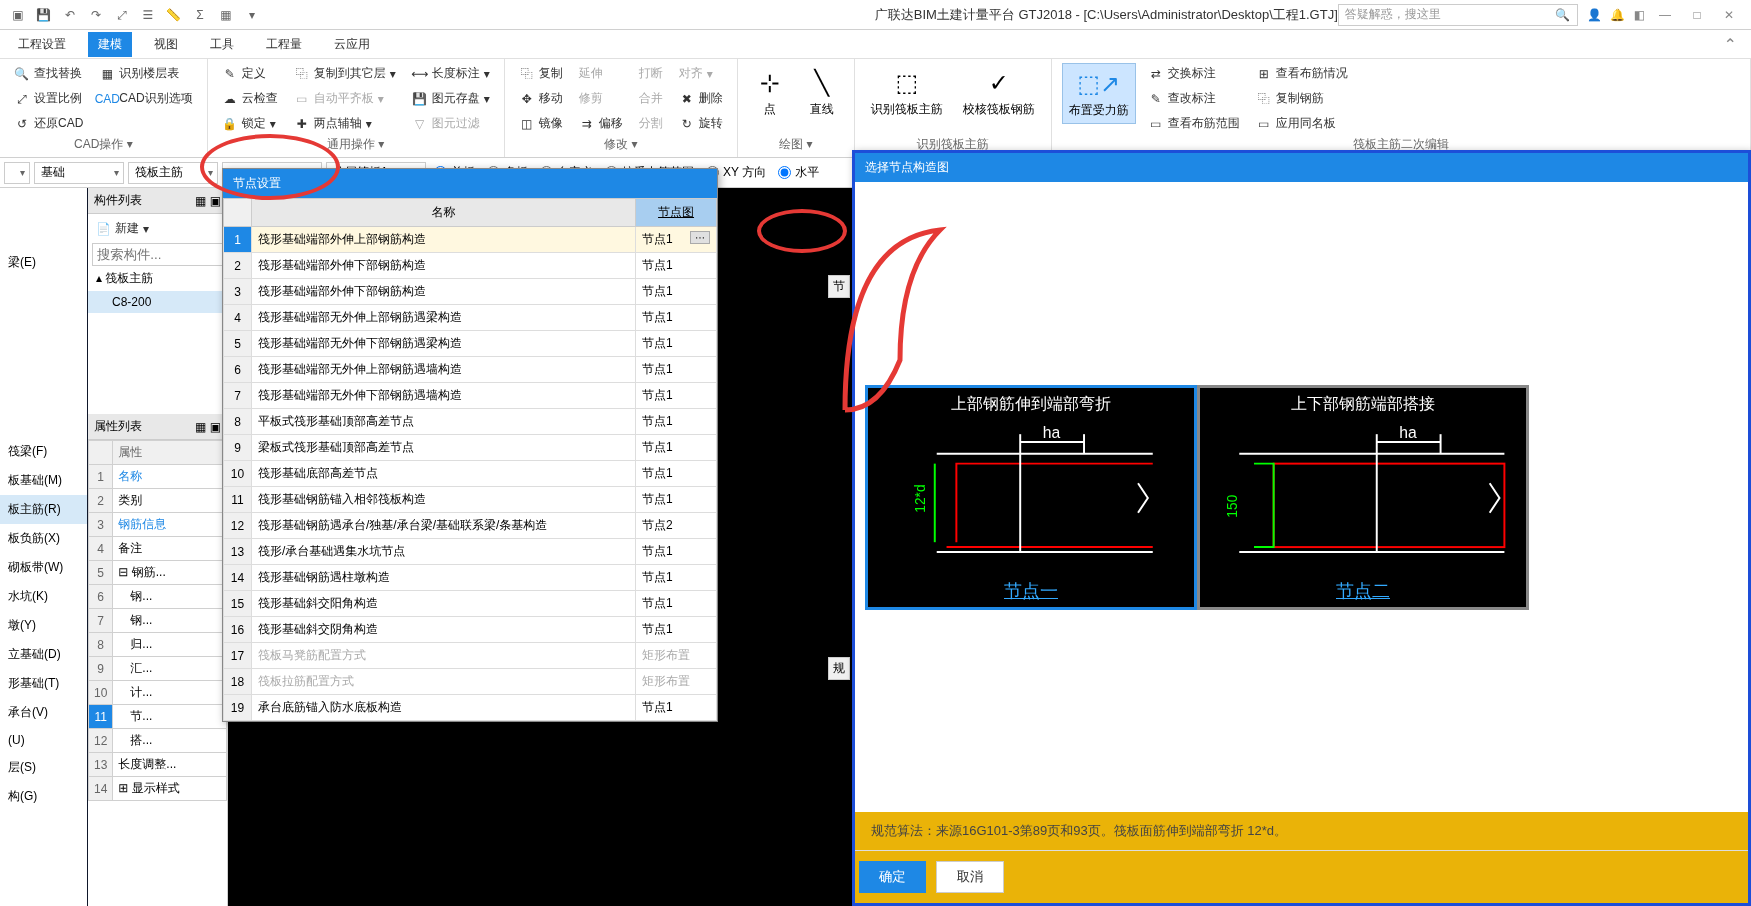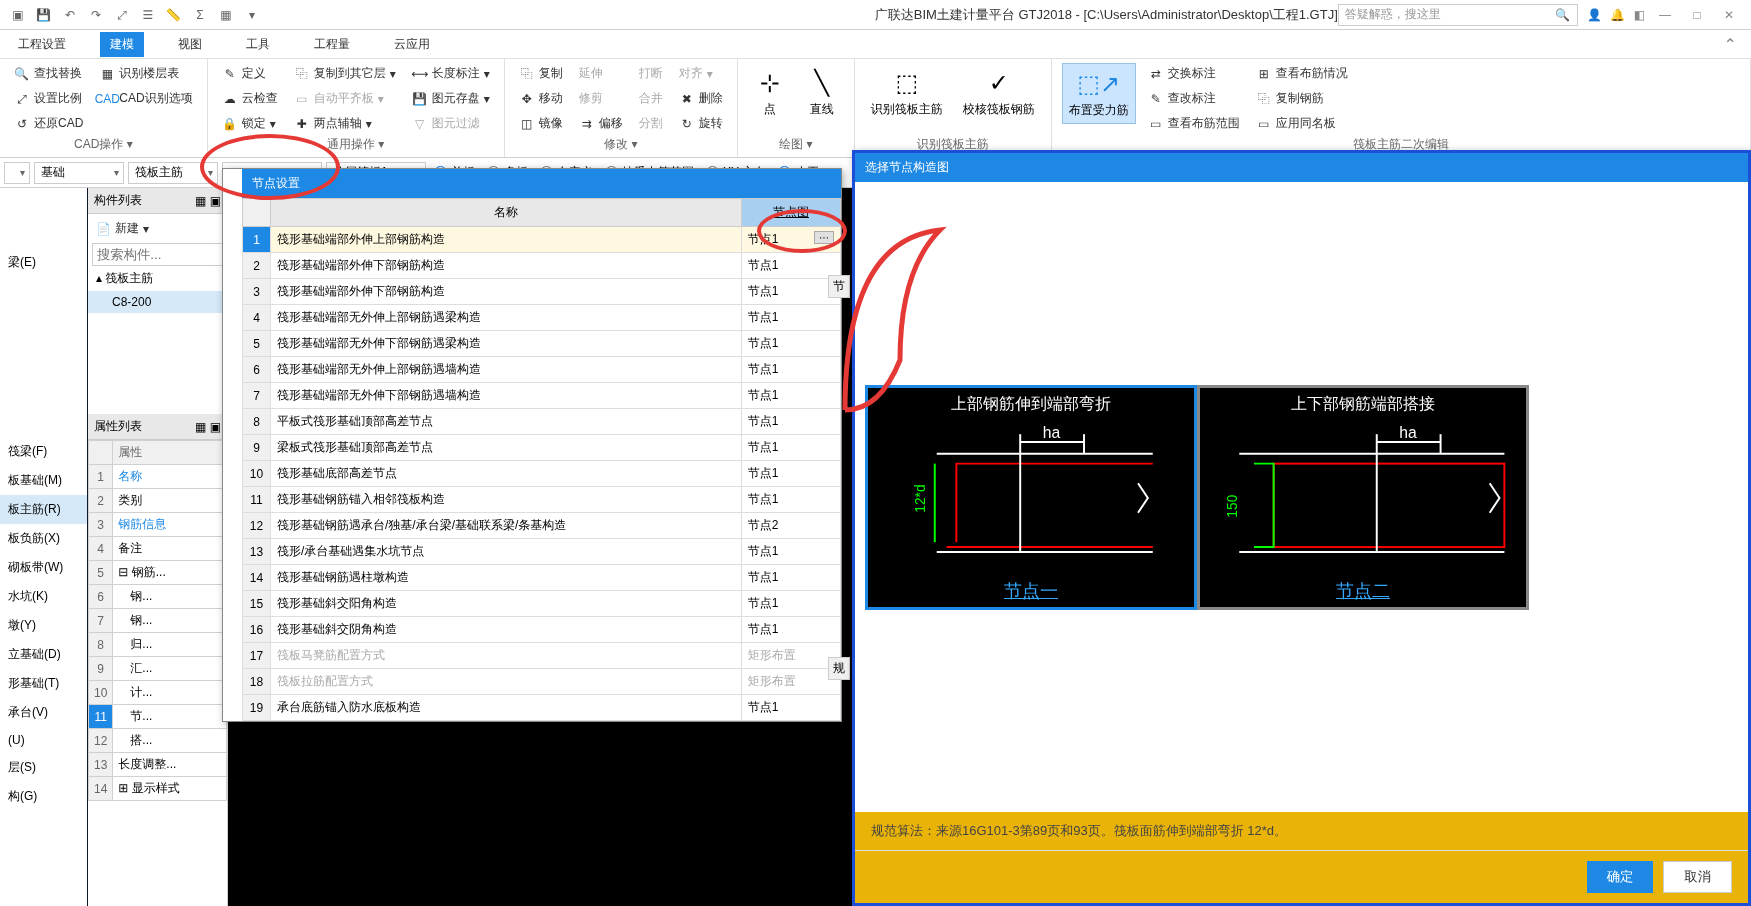--- a/index.html
+++ b/index.html
@@ -8,21 +8,21 @@
   
   .titlebar { height: 30px; background: #fff; display: flex; align-items: center; border-bottom: 1px solid #d0d0d0; }
   .titlebar .qat { display: flex; gap: 6px; padding: 0 8px; }
   .qat-icon { width: 20px; height: 20px; display: flex; align-items: center; justify-content: center; color: #666; }
   .titlebar .title { flex: 1; text-align: right; color: #333; font-size: 13px; }
   .titlebar .search { width: 240px; border: 1px solid #ccc; height: 22px; padding: 0 6px; background: #fff; color: #999; display: flex; align-items: center; justify-content: space-between; }
   .titlebar .winctrls { display: flex; gap: 8px; padding: 0 10px; color: #888; }
   .winctrl { width: 24px; text-align: center; }
 
   
-  .menubar { height: 28px; background: #fff; display: flex; align-items: center; padding: 0 8px; gap: 24px; }
+  .menubar { height: 28px; background: #fff; display: flex; align-items: center; padding: 0 8px; gap: 12px; }
   .menubar .tab { padding: 4px 10px; color: #333; cursor: pointer; }
   .menubar .tab.active { background: #1e88e5; color: #fff; }
   .menubar .collapse { margin-left: auto; color: #888; font-size: 16px; padding-right: 6px; }
 
   
   .ribbon { height: 100px; background: #fff; border-top: 1px solid #e0e0e0; border-bottom: 1px solid #d0d0d0; display: flex; }
   .ribbon-group { border-right: 1px solid #e0e0e0; padding: 4px 10px 2px; display: flex; flex-direction: column; }
   .ribbon-group .buttons { flex: 1; display: flex; gap: 8px; align-items: flex-start; }
   .ribbon-group .label { text-align: center; color: #666; font-size: 12px; padding: 2px 0; }
   .rbtn { display: flex; align-items: center; gap: 4px; padding: 2px 4px; color: #333; cursor: pointer; white-space: nowrap; }
@@ -56,21 +56,21 @@
 
   
   .proptable { width: 100%; border-collapse: collapse; font-size: 12px; }
   .proptable th, .proptable td { border: 1px solid #d0d0d0; padding: 3px 5px; text-align: left; }
   .proptable th { background: #f0f0f0; color: #666; font-weight: normal; }
   .proptable .rownum { width: 24px; text-align: center; background: #f0f0f0; color: #666; }
   .proptable .rownum.active { background: #1e88e5; color: #fff; }
   .proptable a { color: #1e88e5; text-decoration: none; }
 
   
-  .nodedialog { position: absolute; left: 222px; top: 168px; width: 620px; background: #fff; border: 1px solid #888; box-shadow: 2px 2px 8px rgba(0,0,0,.3); z-index: 10; padding-left: 19px; }
+  .nodedialog { position: absolute; left: 222px; top: 168px; width: 496px; background: #fff; border: 1px solid #888; box-shadow: 2px 2px 8px rgba(0,0,0,.3); z-index: 10; }
   .nodedialog .dlg-title { background: #1e88e5; color: #fff; padding: 6px 10px; }
   .nodetable { width: 100%; border-collapse: collapse; }
   .nodetable th { background: #e8e8e8; border: 1px solid #ccc; padding: 5px; font-weight: normal; }
   .nodetable th.sel { background: #a8cef0; text-decoration: underline; }
   .nodetable td { border: 1px solid #ddd; padding: 4px 6px; }
   .nodetable .num { width: 28px; text-align: center; background: #f0f0f0; }
   .nodetable tr.sel td { background: #fff8e0; }
   .nodetable tr.sel .num { background: #1e88e5; color: #fff; }
   .nodetable .disabled { color: #aaa; }
   .cell-ellipsis { float: right; background: #e0e0e0; border: 1px solid #aaa; padding: 0 4px; font-size: 10px; }
@@ -78,21 +78,21 @@
   
   .diagdialog { position: absolute; left: 852px; top: 150px; right: 0; bottom: 0; background: #eab308; border: 3px solid #1d4ed8; box-shadow: 2px 2px 8px rgba(0,0,0,.3); z-index: 20; display: flex; flex-direction: column; }
   .diagdialog .dlg-title { background: #1e88e5; color: #fff; padding: 6px 10px; }
   .diag-body { flex: 1; background: #fff; padding: 10px; display: flex; align-items: center; overflow: hidden; }
   .diag-card { width: 332px; height: 225px; background: #000; border: 3px solid #1e88e5; display: flex; flex-direction: column; position: relative; }
   .diag-card.unsel { border-color: #888; }
   .diag-card .ct { color: #fff; text-align: center; padding: 6px; font-size: 16px; }
   .diag-card .cg { flex: 1; position: relative; }
   .diag-card .cf { color: #3af; text-align: center; padding: 4px; font-size: 18px; text-decoration: underline; }
   .diag-note { padding: 10px 16px; color: #444; font-size: 13px; }
-  .diag-foot { display: flex; justify-content: flex-end; gap: 10px; padding: 10px 16px; border-top: 1px solid #ddd; }
+  .diag-foot { display: flex; justify-content: flex-start; gap: 10px; padding: 10px 4px; border-top: 1px solid #ddd; }
   .diag-foot button { background: #1e88e5; color: #fff; border: none; padding: 6px 20px; cursor: pointer; }
   .diag-foot button.sec { background: #fff; color: #333; border: 1px solid #ccc; }
 
   
   .canvas { flex: 1; background: #000; position: relative; }
   
   
   .redmark { position: absolute; border: 4px solid #e53935; border-radius: 50%; pointer-events: none; z-index: 30; }
 
   

